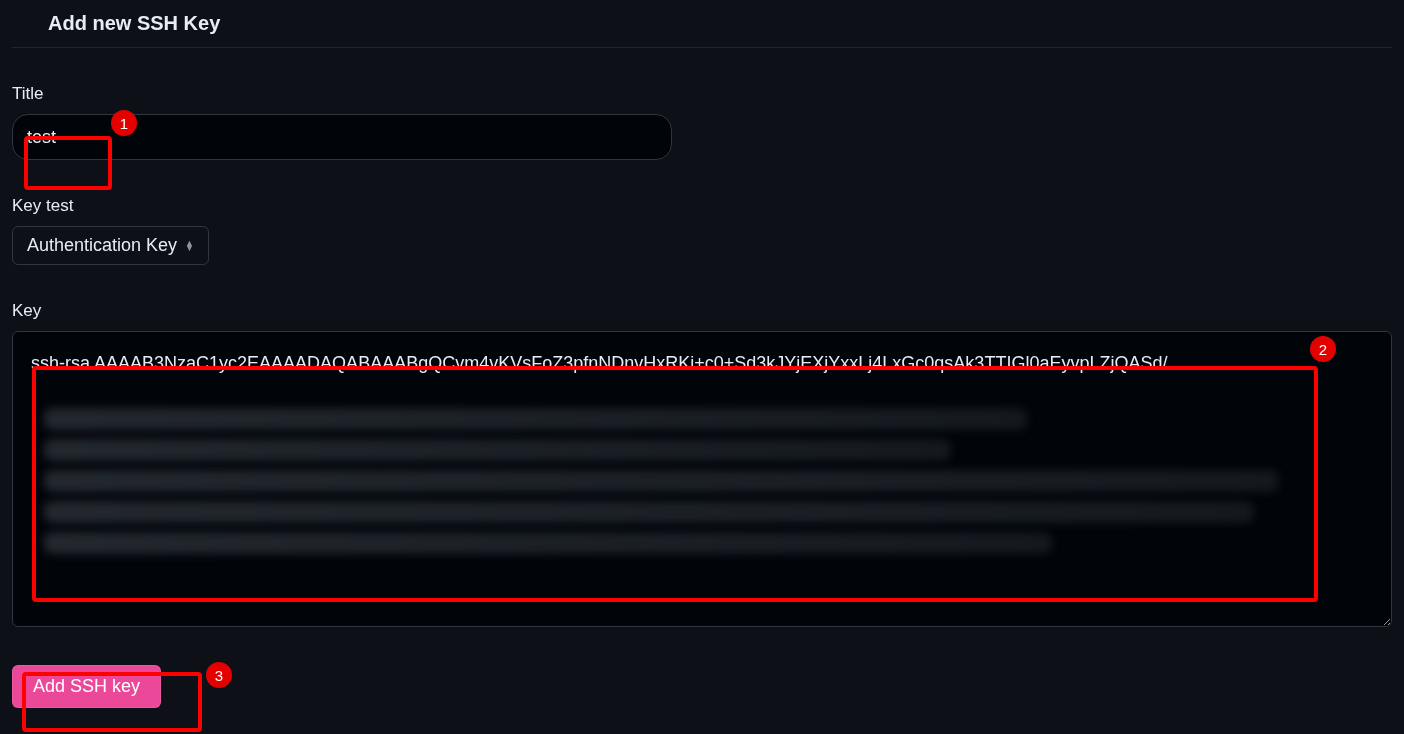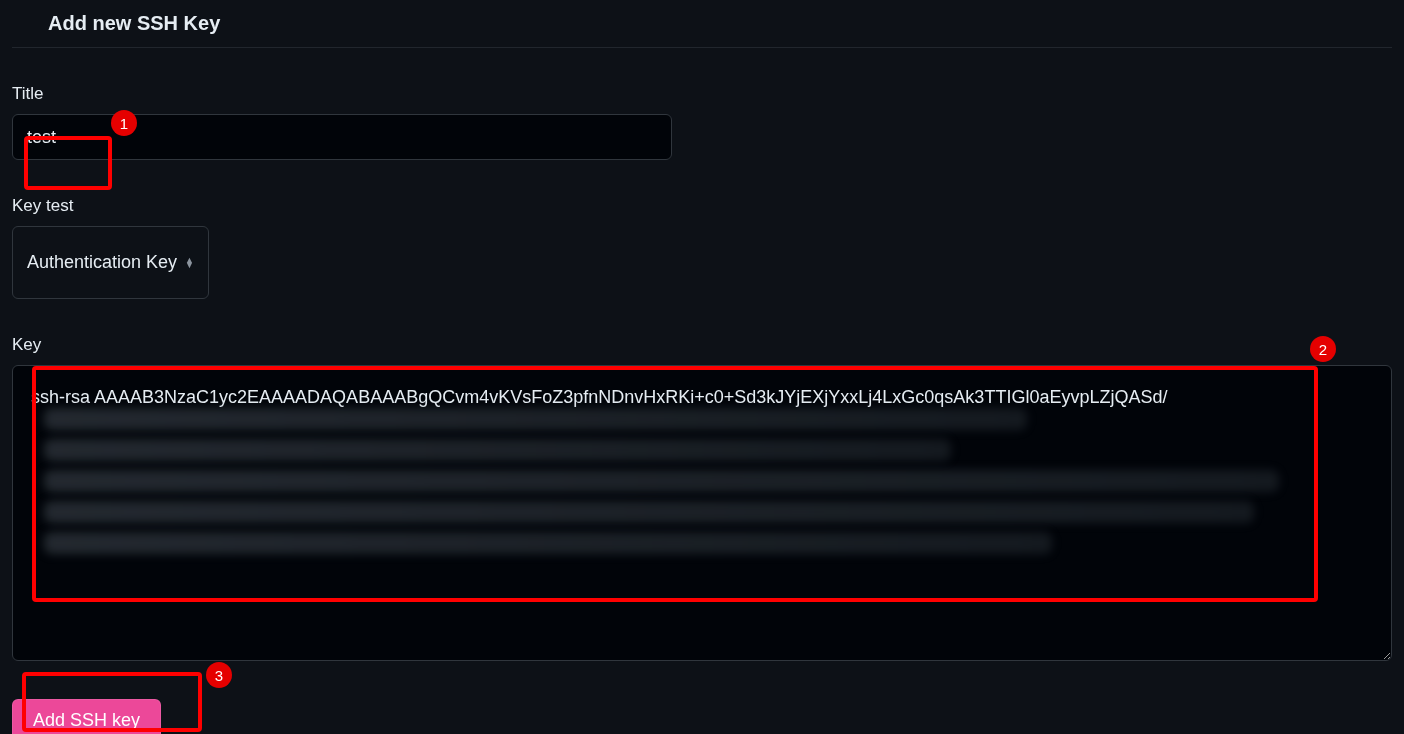--- a/index.html
+++ b/index.html
@@ -34,42 +34,42 @@
       display: block;
       font-size: 17px;
       font-weight: 500;
       margin-bottom: 10px;
     }
     .title-input {
       width: 660px;
       height: 46px;
       background-color: #010409;
       border: 1px solid #30363d;
-      border-radius: 6px;
+      border-radius: 16px;
       color: #e6edf3;
       padding: 8px 14px;
       font-size: 18px;
     }
     .title-highlight-box {
       position: absolute;
       top: 124px;
       left: 12px;
       width: 88px;
       height: 54px;
       border: 4px solid #ff0000;
       border-radius: 4px;
       pointer-events: none;
     }
     .select-wrapper {
       display: inline-flex;
       align-items: center;
       background-color: #0d1117;
       border: 1px solid #30363d;
       border-radius: 6px;
-      padding: 25px 14px;
+      padding: 8px 14px;
       cursor: pointer;
       font-size: 18px;
     }
     .select-wrapper .caret {
       margin-left: 8px;
       display: inline-flex;
       flex-direction: column;
       line-height: 5px;
       font-size: 9px;
       color: #8b949e;

